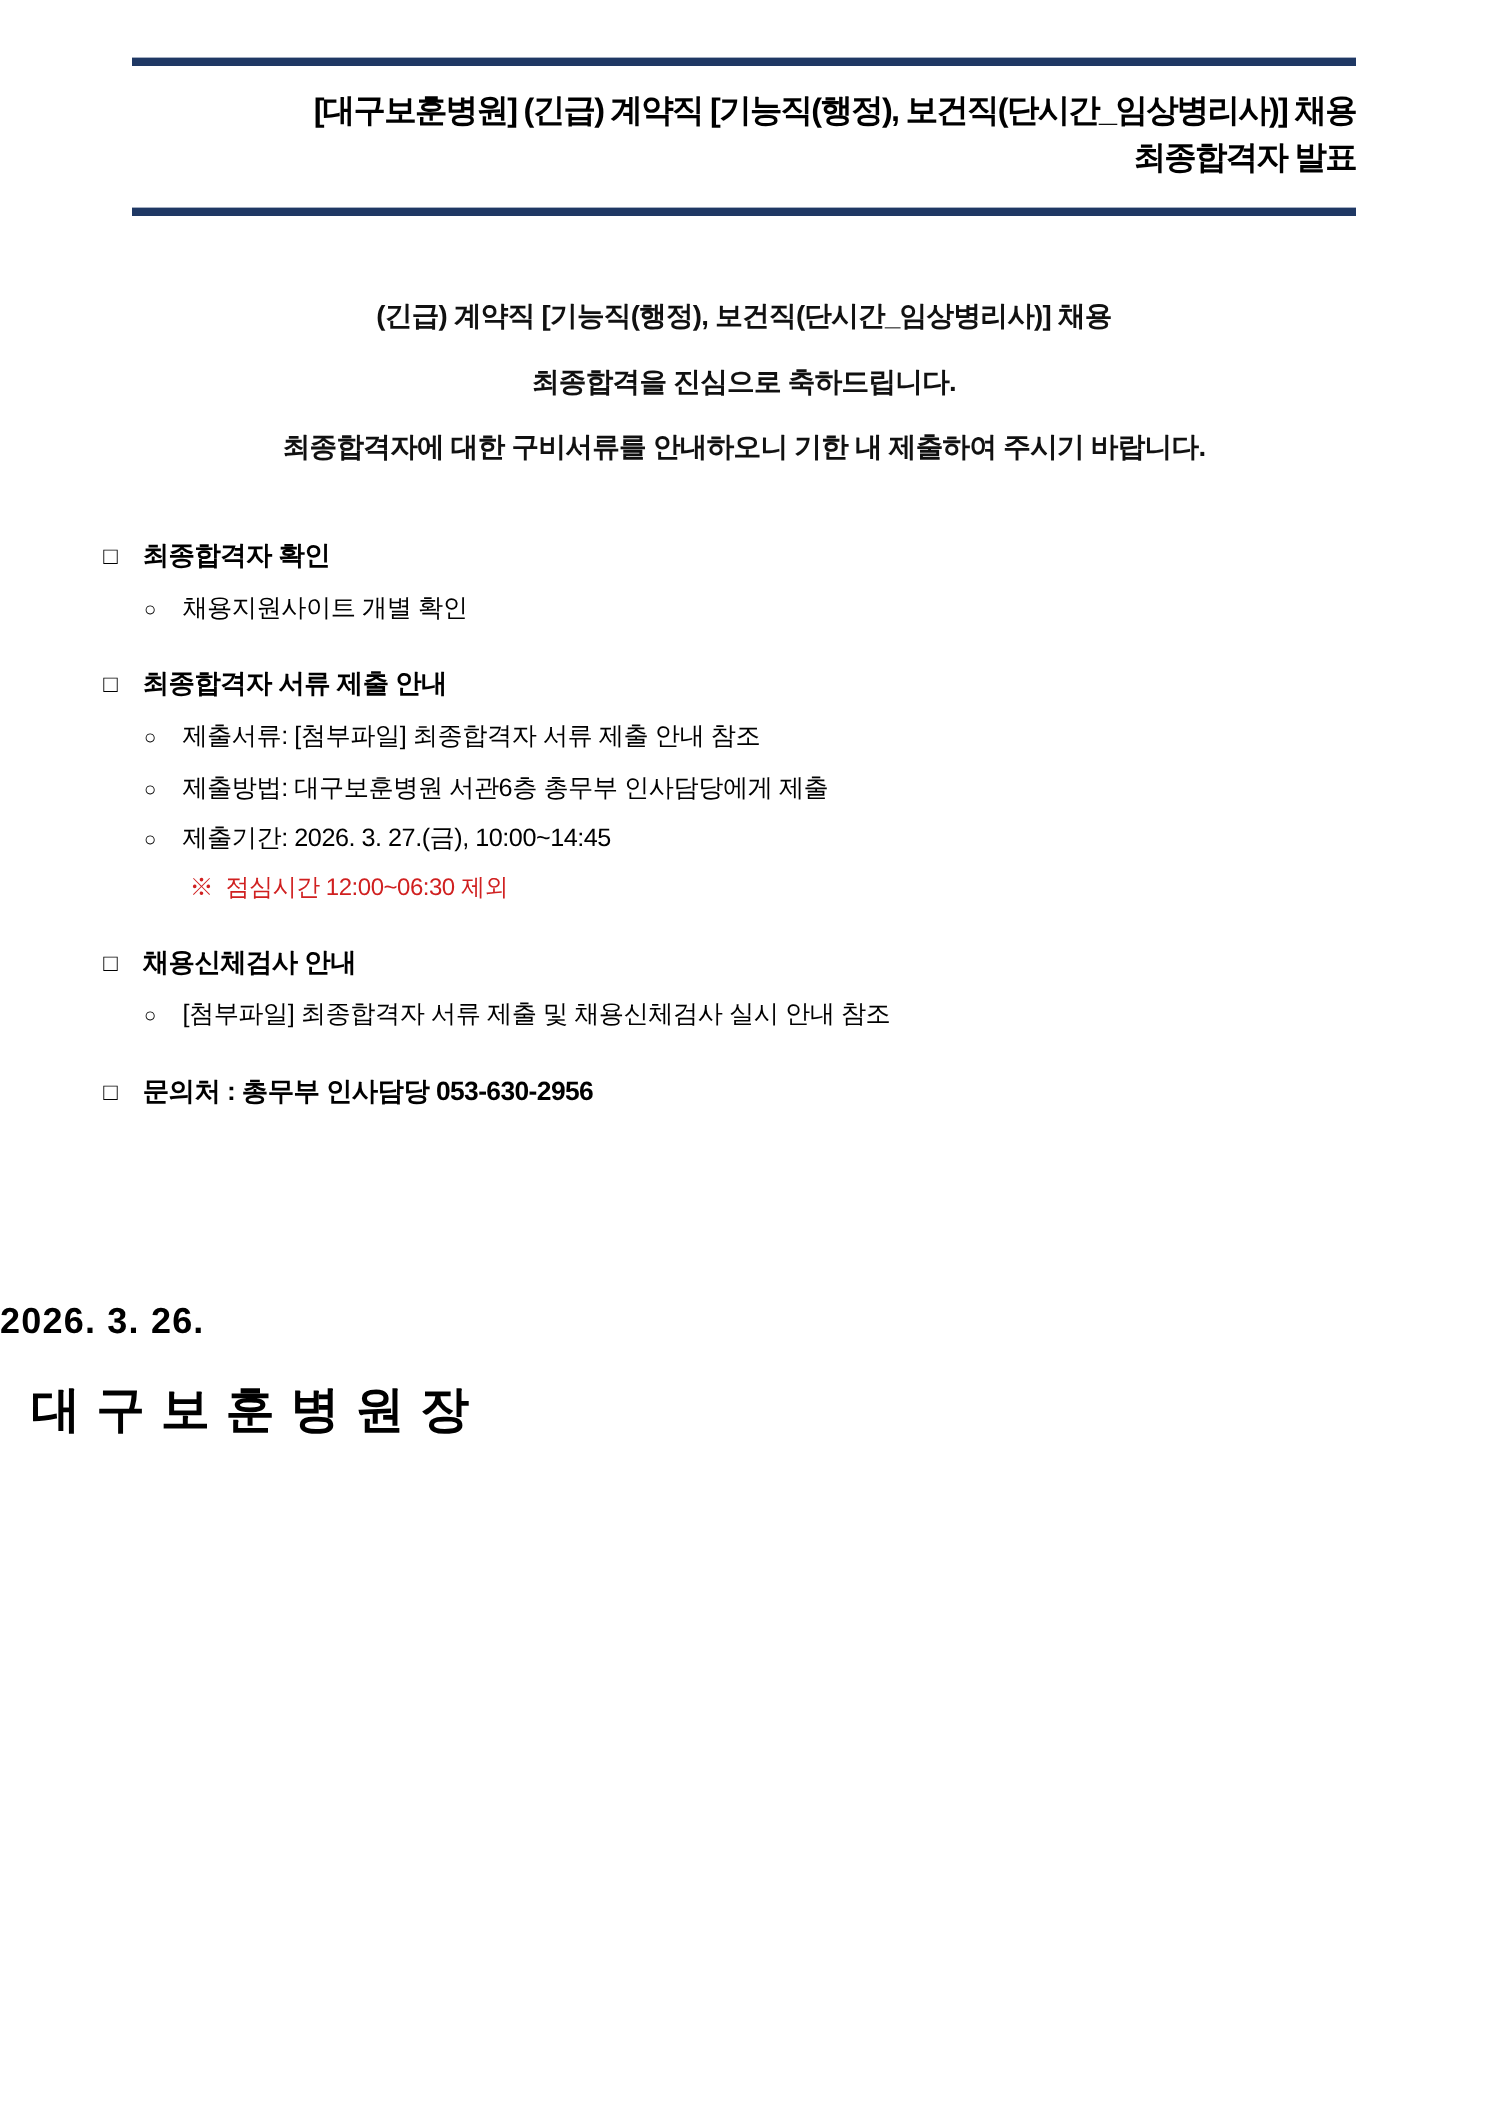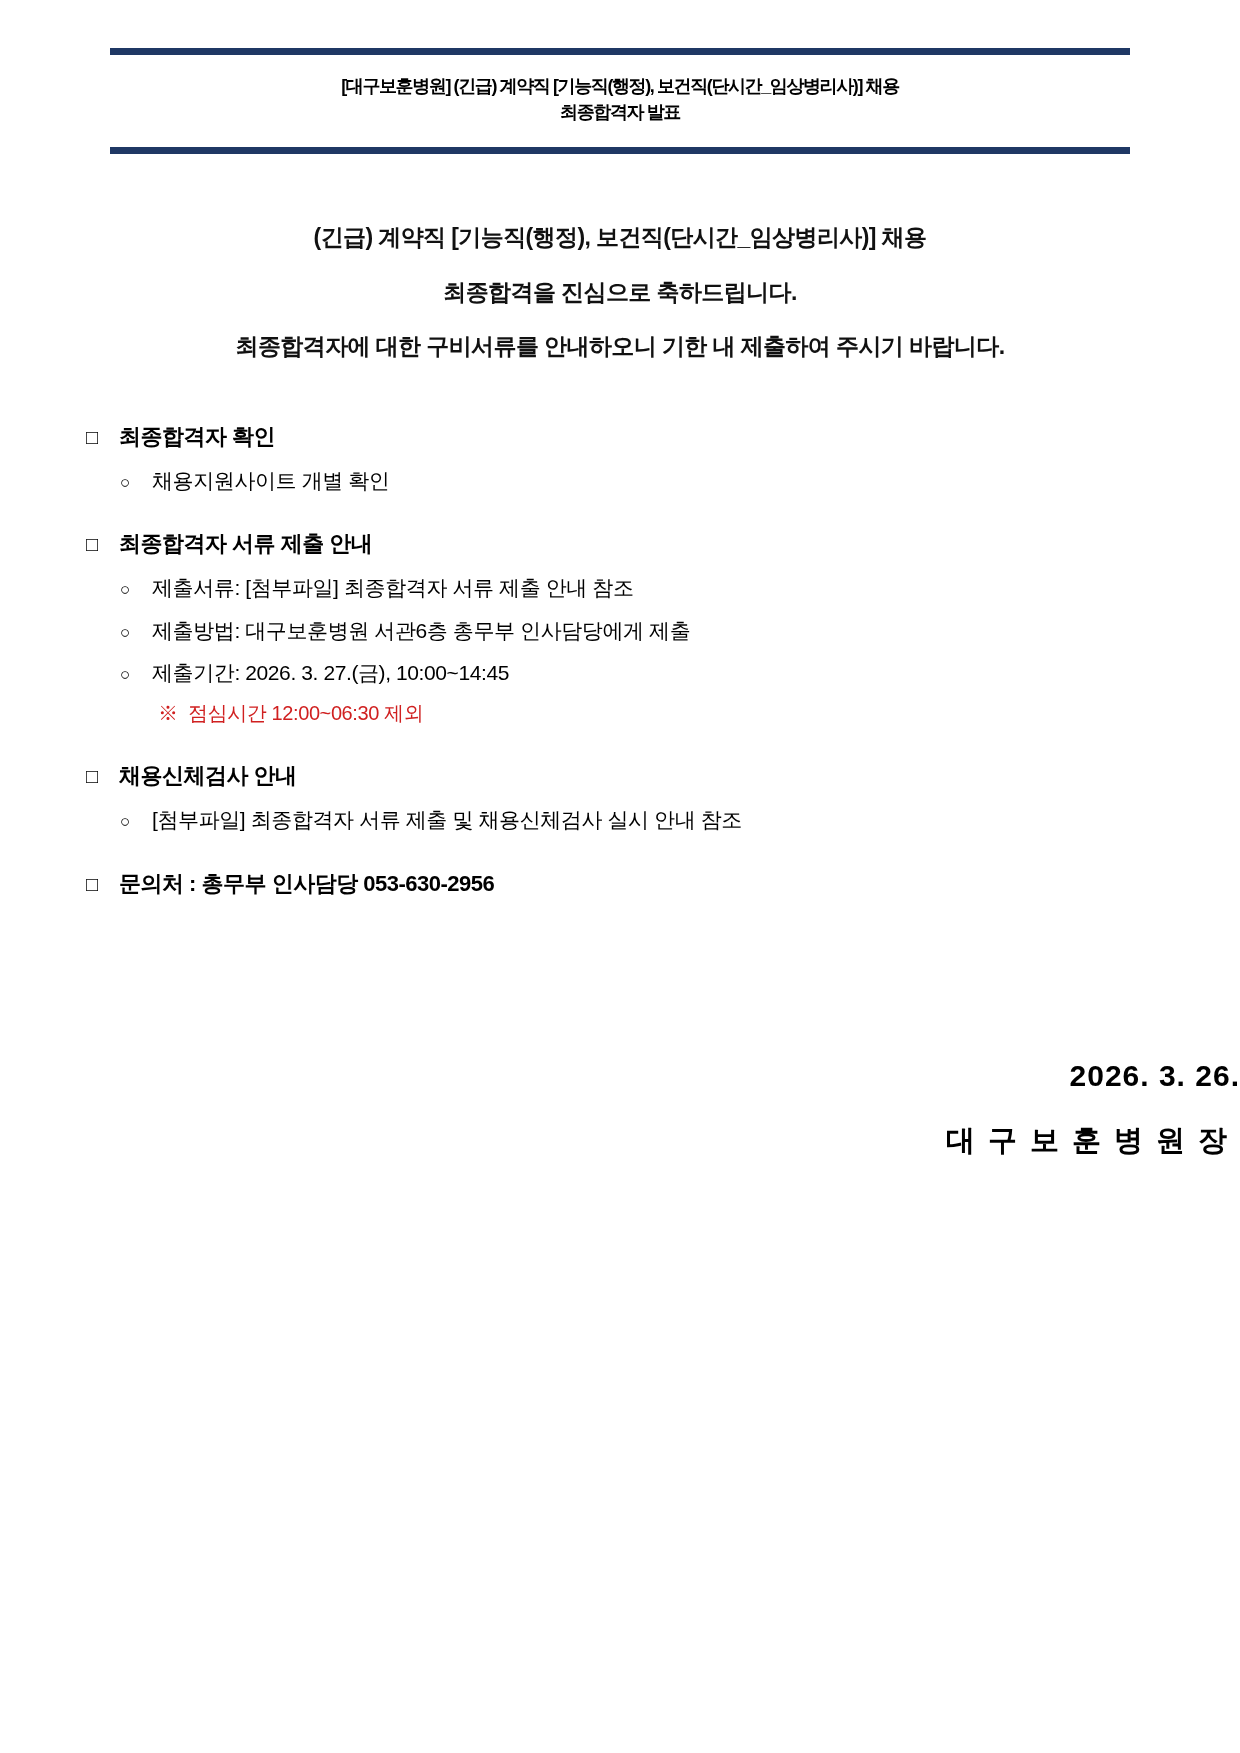--- a/index.html
+++ b/index.html
@@ -31,23 +31,23 @@
     background: #1f3864;
     width: 100%;
   }
   .rule-bottom {
     height: 7px;
     background: #1f3864;
     width: 100%;
     margin-top: 10px;
   }
   .title-text {
-    text-align: center;
-    font-weight: bold;
-    font-size: 18px;
+    text-align: right;
+    font-weight: bold;
+    font-size: 27px;
     line-height: 1.45;
     letter-spacing: -1.4px;
     padding: 18px 0 12px 0;
     color: #000;
   }
 
   
   .intro {
     margin: 62px 0 0 0;
     text-align: center;
@@ -109,34 +109,33 @@
   }
   .note-line .star {
     display: inline-block;
     width: 20px;
     margin-right: 10px;
   }
 
   
   .footer {
     margin-top: 160px;
-    text-align: right;
-    margin-left: 24px;
+    text-align: left;
   }
   .footer .date {
     font-size: 30px;
     font-weight: bold;
     letter-spacing: 1px;
     margin-bottom: 28px;
   }
   .footer .org {
-    font-size: 29px;
+    font-size: 41px;
     font-weight: bold;
     letter-spacing: 13px;
-    padding-left: 13px;
+    padding-left: 26px;
   }
 </style>
 </head>
 <body>
 
 <div class="page">
 
   <div class="title-block">
     <div class="rule-top"></div>
     <div class="title-text">

